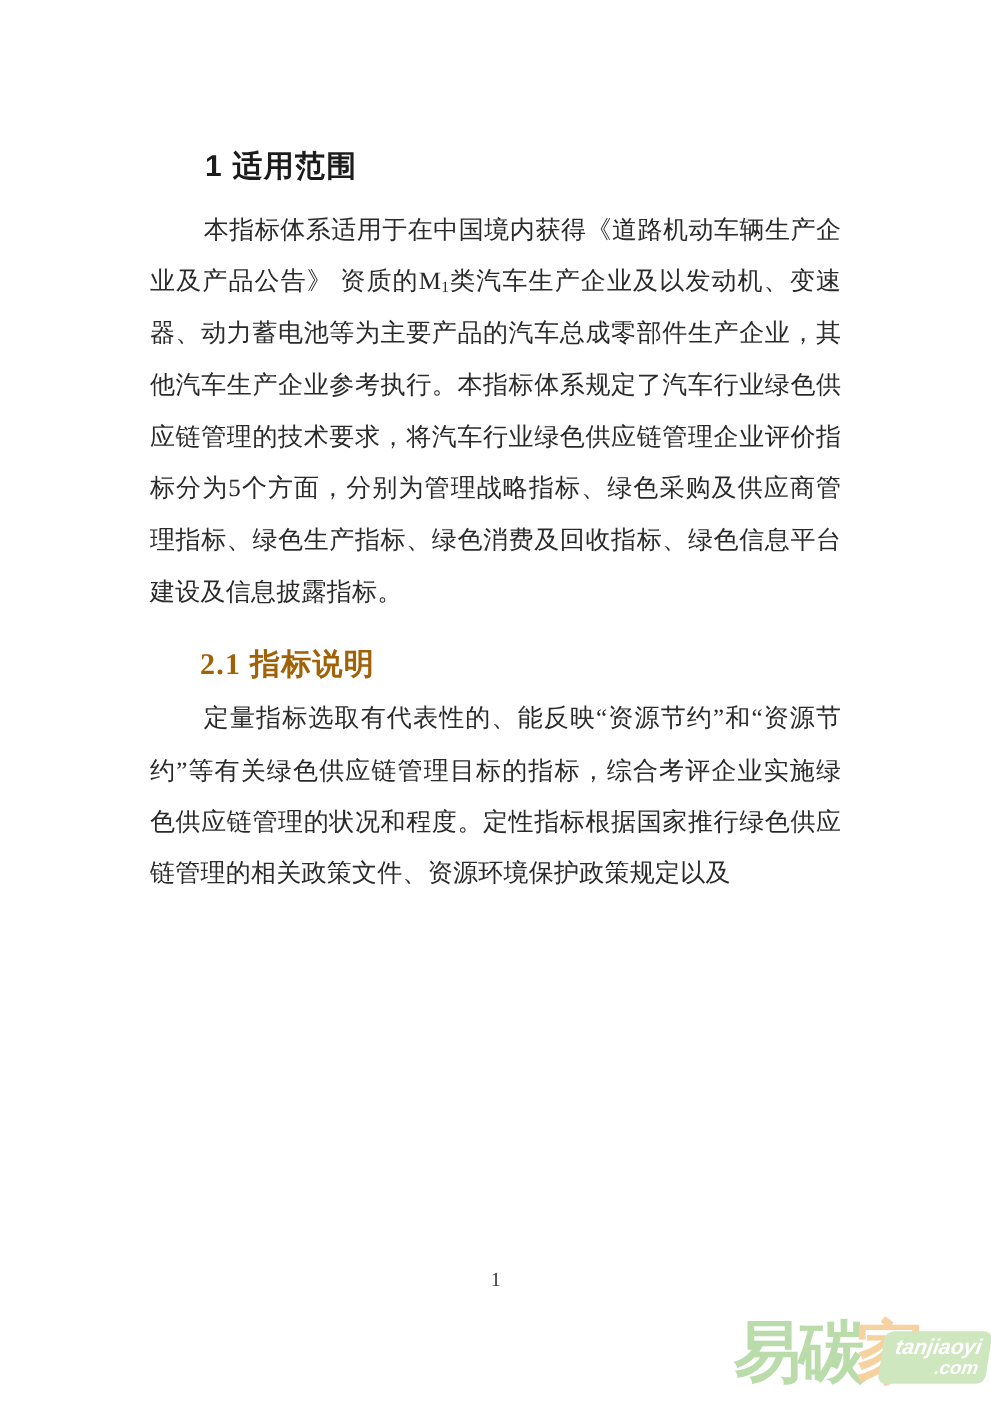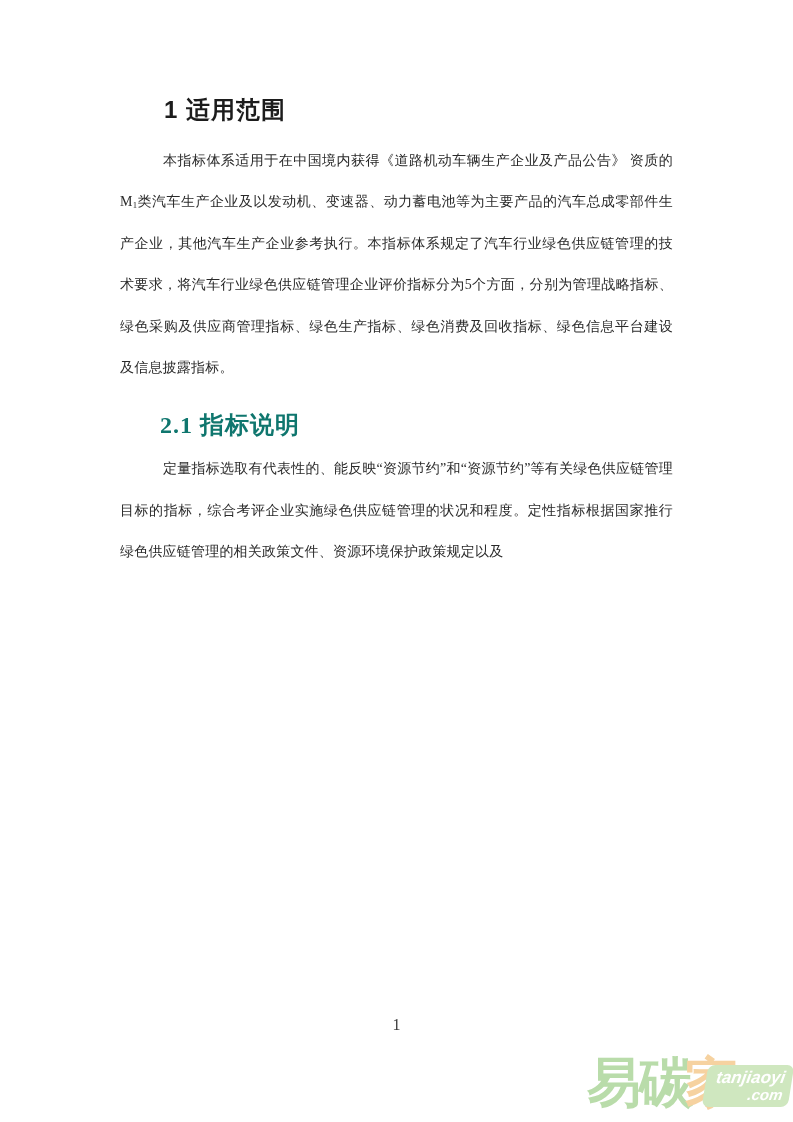--- a/index.html
+++ b/index.html
@@ -9,44 +9,44 @@
     width: 793px;
     height: 1122px;
     background: #ffffff;
     overflow: hidden;
     font-family: "Liberation Serif", "DejaVu Serif", serif;
     color: #262626;
   }
   .content {
     position: absolute;
     left: 120px;
-    top: 96px;
+    top: 120px;
     width: 553px;
   }
   .sec-h1 {
     font-size: 24px;
     line-height: 28px;
     font-weight: bold;
     color: #1c1c1c;
     margin: 0 0 16px 44px;
     font-family: "Liberation Sans", "DejaVu Sans", sans-serif;
     letter-spacing: 1px;
   }
   .sec-h1.h1-second { margin: 19px 0 0 44px; }
   .sec-h2 {
     font-size: 24px;
     line-height: 26px;
     font-weight: bold;
-    color: #0f766e;
+    color: #a16207;
     margin: 24px 0 10px 40px;
     font-family: "Liberation Serif", "DejaVu Serif", serif;
     letter-spacing: 1px;
   }
   .para {
-    font-size: 14px;
+    font-size: 20px;
     line-height: 41.4px;
     letter-spacing: 0.2px;
     text-align: justify;
     text-indent: 43px;
     color: #2a2a2a;
   }
   .m-sub {
     font-size: 0.62em;
     vertical-align: -0.18em;
     line-height: 0;

